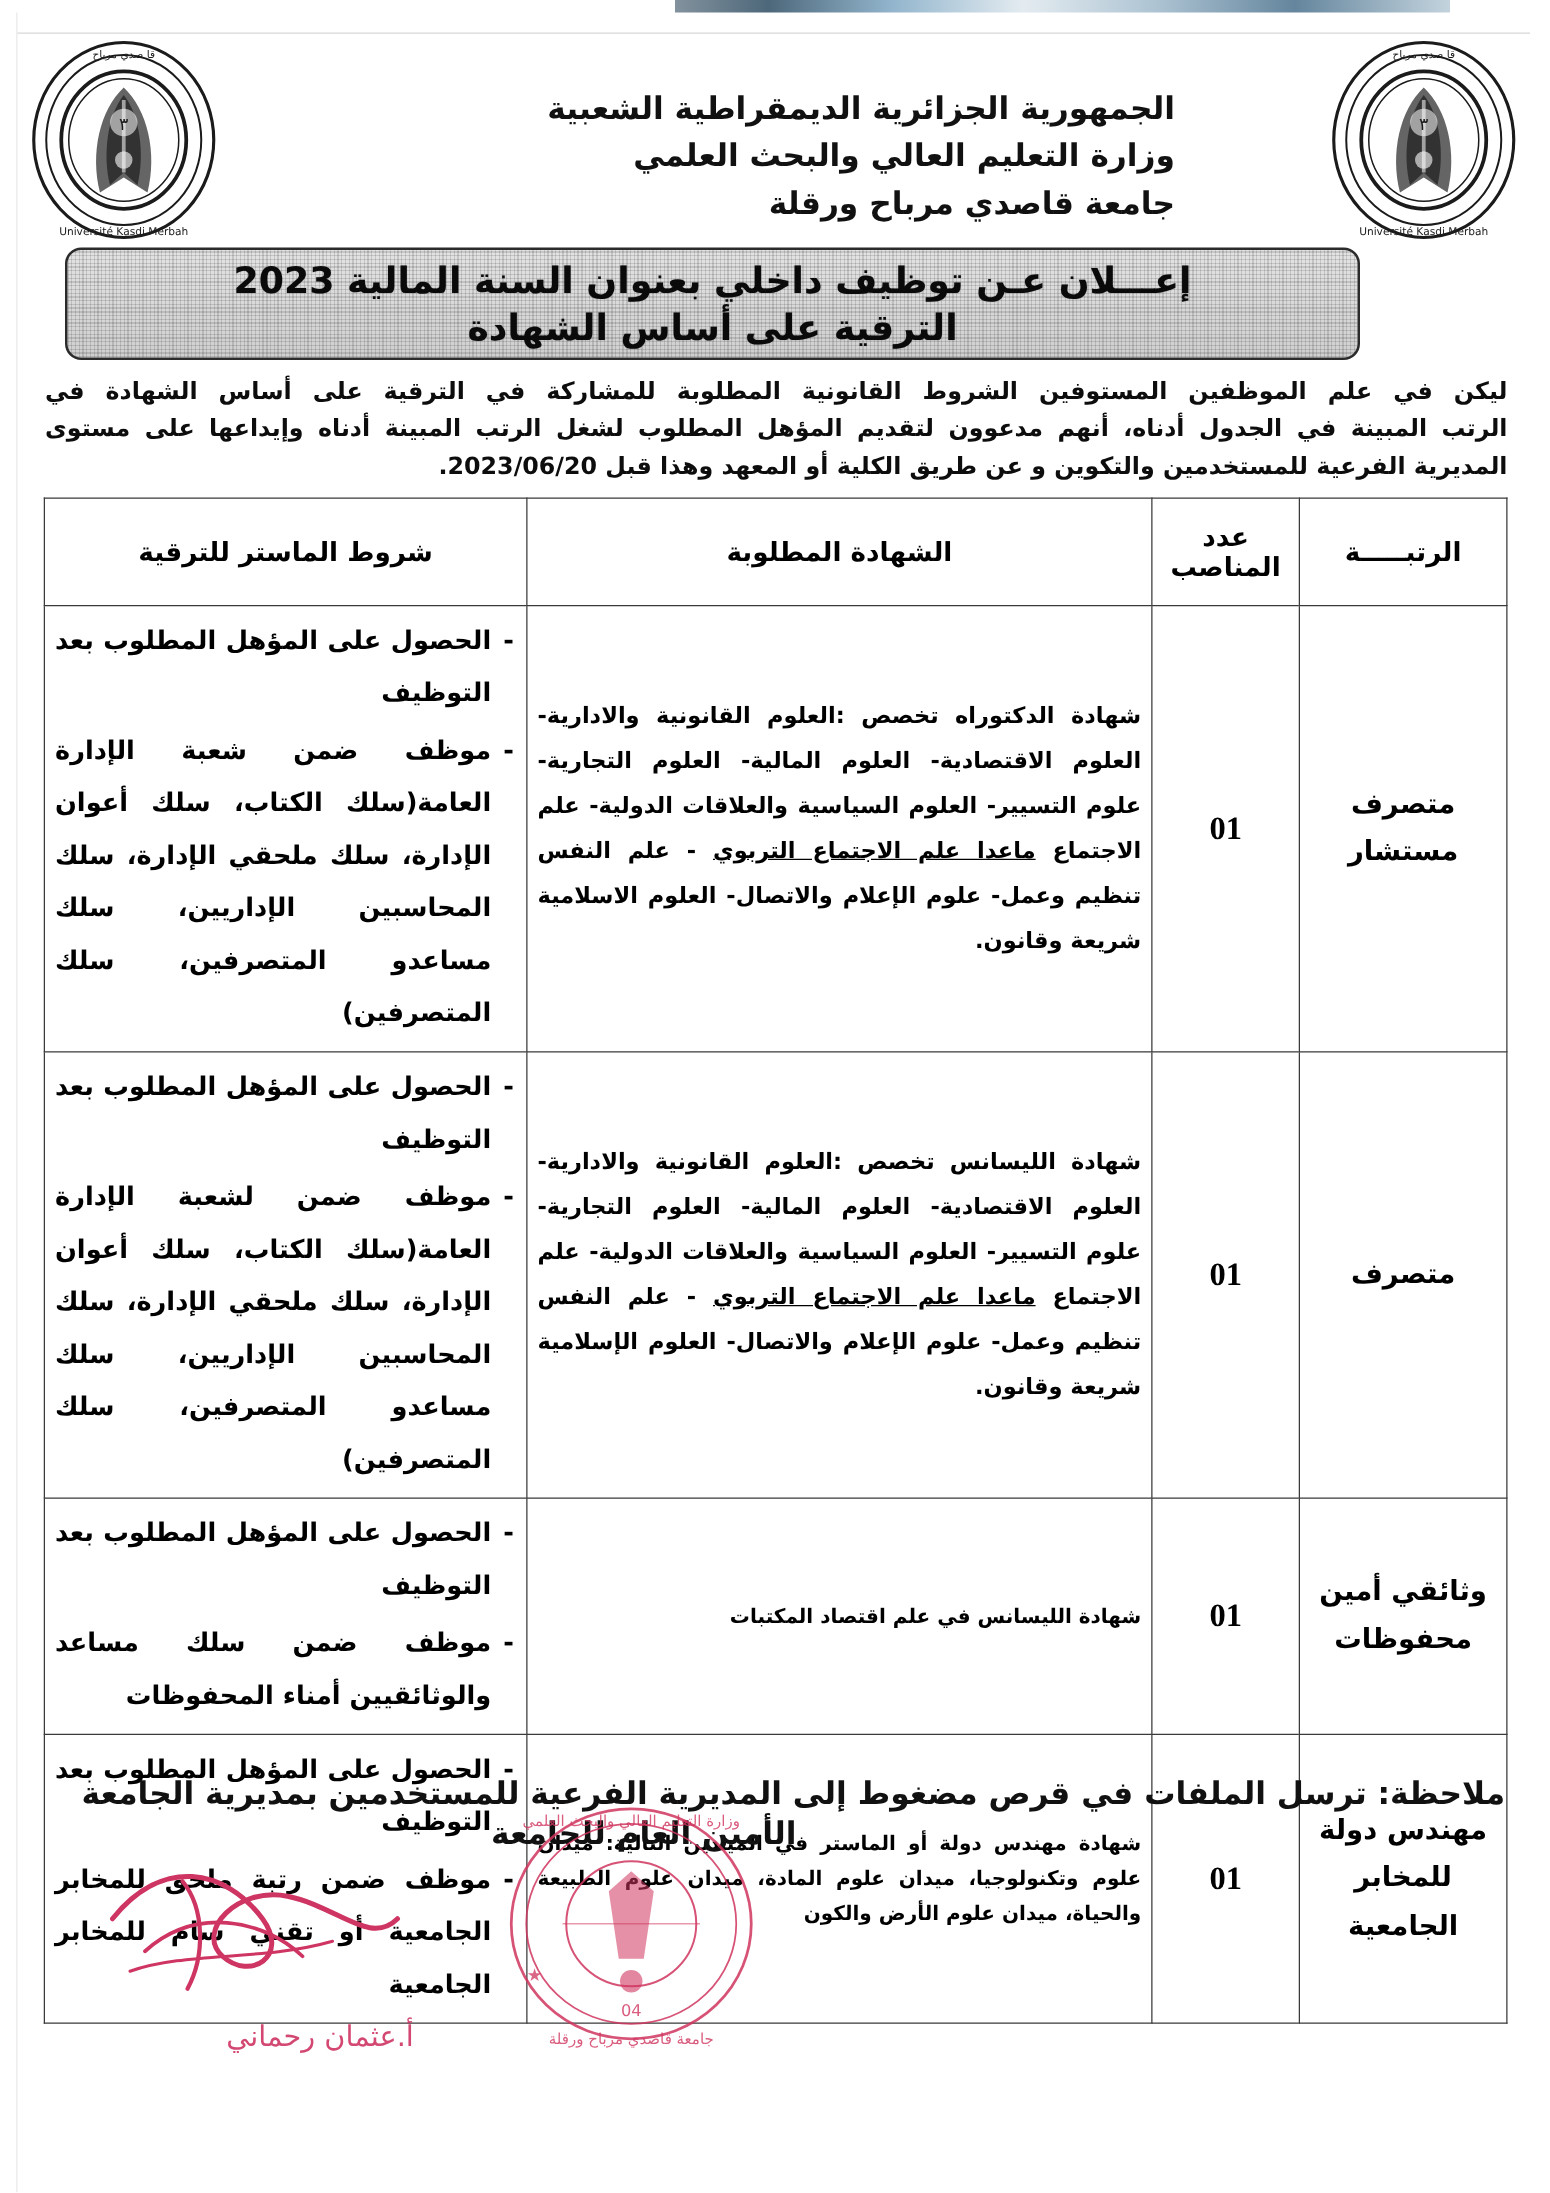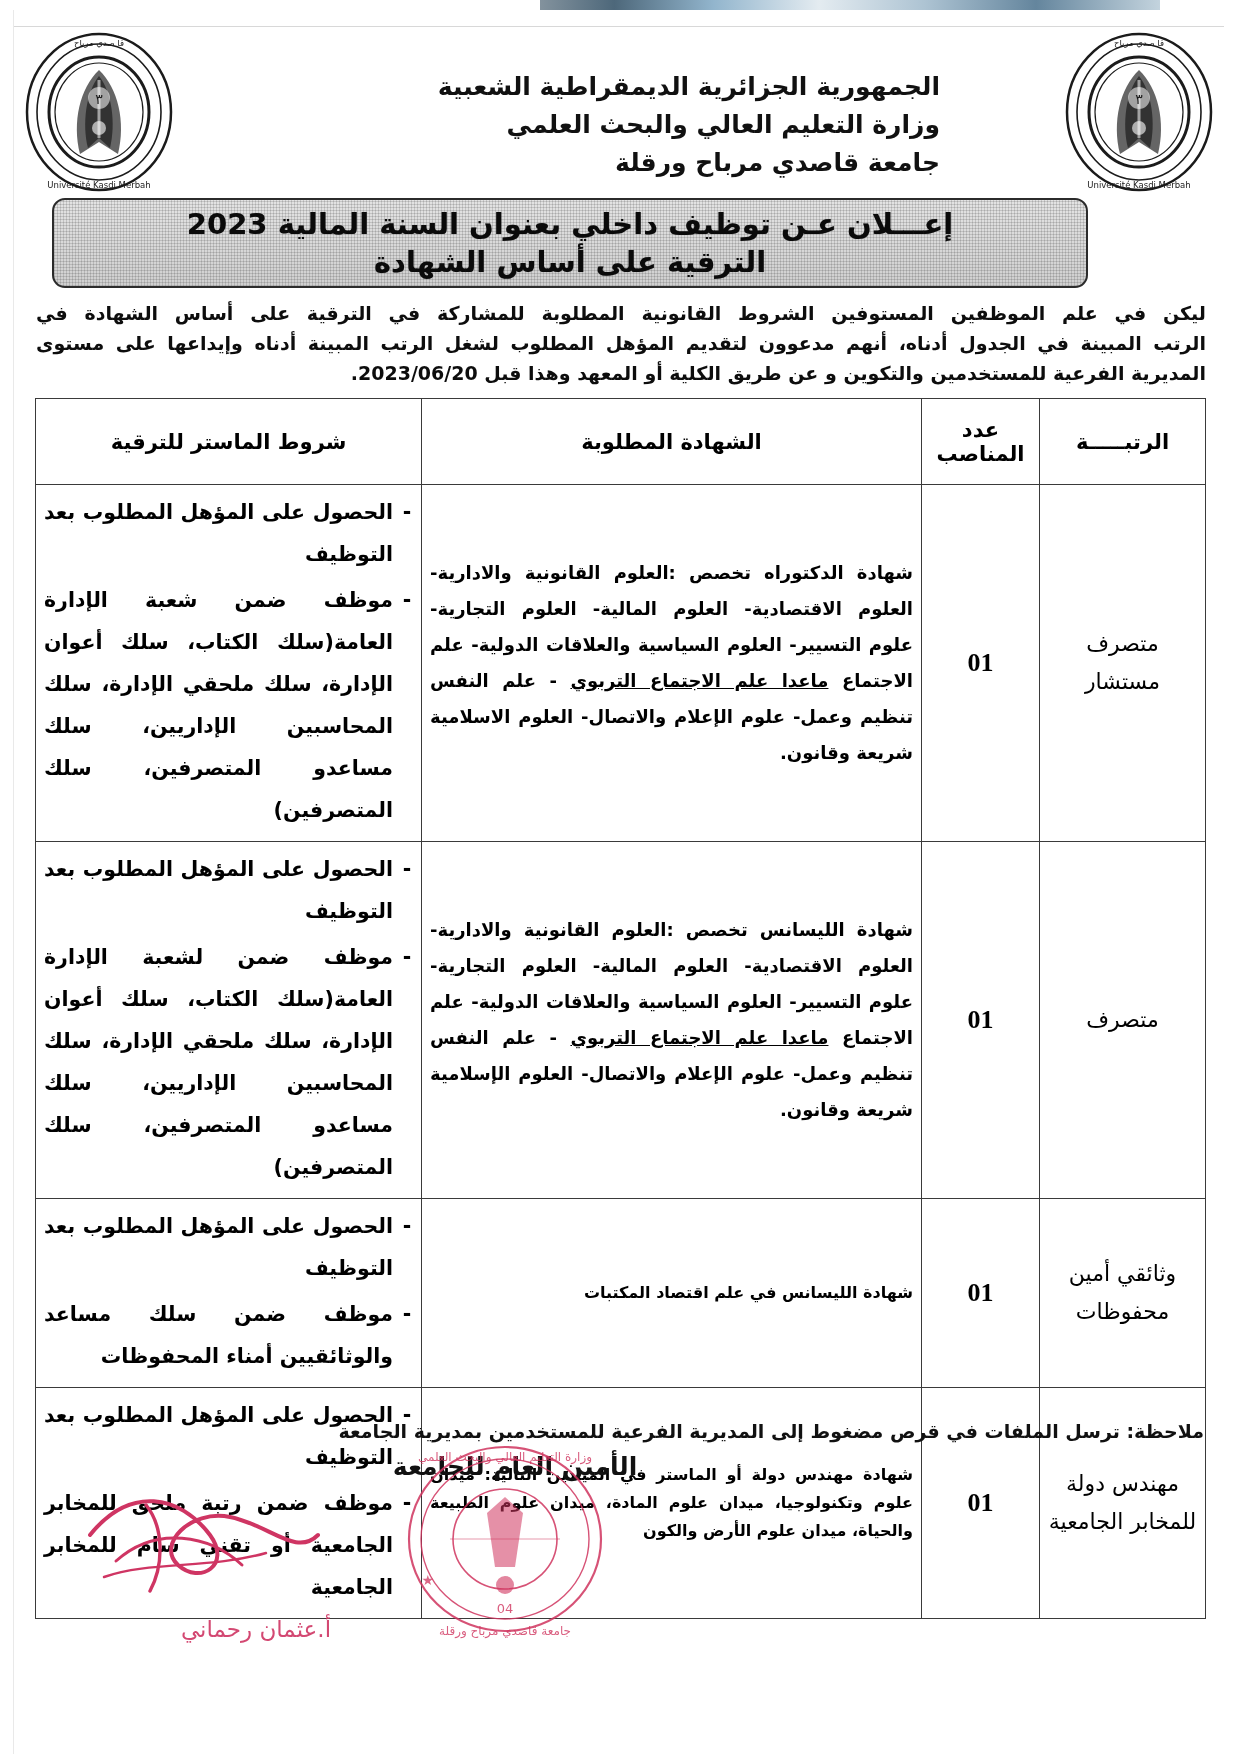--- a/index.html
+++ b/index.html
@@ -115,21 +115,21 @@
     letter-spacing:-.3px;
   }
   col.c-rank  { width: 166px; }
   col.c-count { width: 118px; }
   col.c-cert  { width: 500px; }
   col.c-cond  { width: 386px; }
 
   td.rank {
     text-align:center;
     font-size: 22px;
-    font-weight: 400;
+    font-weight: 700;
     line-height: 1.75;
     letter-spacing:-.3px;
   }
   td.count {
     text-align:center;
     font-size: 26px;
     font-weight: 700;
     font-family: "Liberation Serif", "DejaVu Serif", serif;
   }
   td.cert {
@@ -164,21 +164,21 @@
     position:absolute; right:2px; top:0;
     font-weight:700;
   }
   .u { text-decoration: underline; font-weight:700; }
 
   
   .note {
     position:absolute; top:1420px; right:36px; width:1170px;
     direction: rtl;
     text-align: right;
-    font-size: 19px;
+    font-size: 25px;
     font-weight: 700;
     letter-spacing:-.3px;
     color:#111;
   }
   .signature {
     position:absolute; top:1452px; left:0; width:1240px;
     direction: rtl;
     text-align:center;
     font-size: 25px;
     font-weight: 700;

